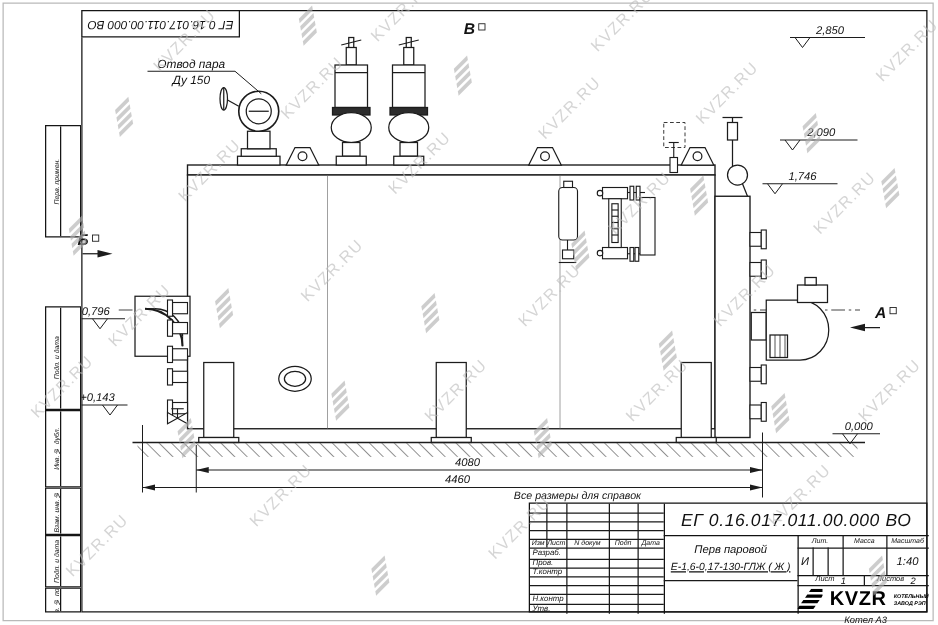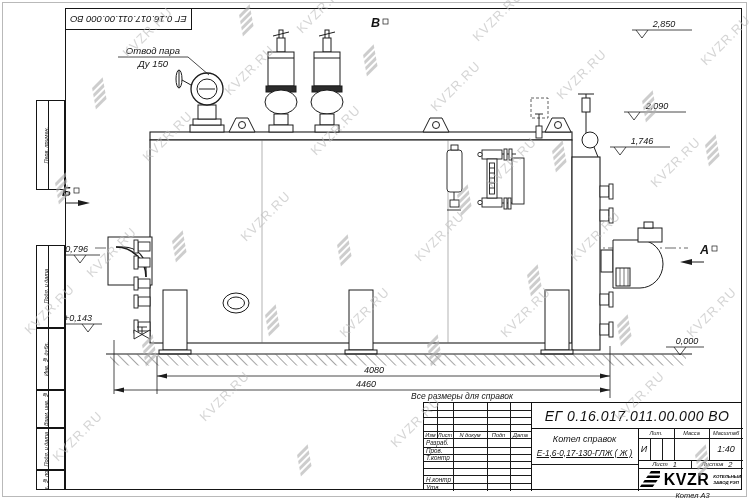--- a/index.html
+++ b/index.html
@@ -374,40 +374,40 @@
 
     <div class="cell lab" style="left:0;top:35px;width:29px;height:9px;">Разраб.</div>
     <div class="cell lab" style="left:0;top:44px;width:29px;height:7px;">Пров.</div>
     <div class="cell lab" style="left:0;top:51px;width:29px;height:7px;">Т.контр</div>
     <div class="cell lab" style="left:0;top:72px;width:29px;height:8px;">Н.контр</div>
     <div class="cell lab" style="left:0;top:80px;width:29px;height:8px;">Утв.</div>
 
     <div class="cell" id="tb-docnum" style="left:107px;top:0;width:212px;height:25px;">ЕГ 0.16.017.011.00.000  ВО</div>
 
     <div class="cell" id="tb-name" style="left:107px;top:25px;width:107px;height:36px;">
-      <span class="n1">Котел справок</span>
+      <span class="n1">Перв паровой</span>
       <span class="n2">Е-1,6-0,17-130-ГЛЖ ( Ж )</span>
     </div>
 
     <div class="cell hdr" style="left:214px;top:25px;width:36px;height:10px;">Лит.</div>
     <div class="cell hdr" style="left:250px;top:25px;width:35px;height:10px;">Масса</div>
     <div class="cell hdr" style="left:285px;top:25px;width:34px;height:10px;">Масштаб</div>
     <div class="cell val" style="left:214px;top:35px;width:12px;height:22px;">И</div>
     <div class="cell val" style="left:285px;top:35px;width:34px;height:22px;">1:40</div>
 
     <div class="cell sheetcell" style="left:214px;top:57px;width:53px;height:8px;">
       <span class="sl">Лист</span>
       <span class="sv">1</span>
     </div>
     <div class="cell sheetcell" style="left:267px;top:57px;width:52px;height:8px;">
       <span class="sl">Листов</span>
       <span class="sv">2</span>
     </div>
 
-    <div class="cell" id="logo-cell" style="left:214px;top:65px;width:105px;height:23px;">
+    <div class="cell" id="logo-cell" style="left:214px;top:65px;width:105px;height:23px;justify-content:space-between;">
       <svg width="20" height="17" viewBox="0 0 20 17">
         <g transform="translate(11,0) skewX(-35)" fill="#000">
           <rect x="0" y="0" width="13" height="2.6"></rect>
           <rect x="0" y="4.5" width="13" height="2.6"></rect>
           <rect x="0" y="9" width="13" height="2.6"></rect>
           <rect x="0" y="13.5" width="13" height="2.6"></rect>
         </g>
       </svg>
       <span id="logo-kvzr">KVZR</span>
       <span id="logo-cap">

